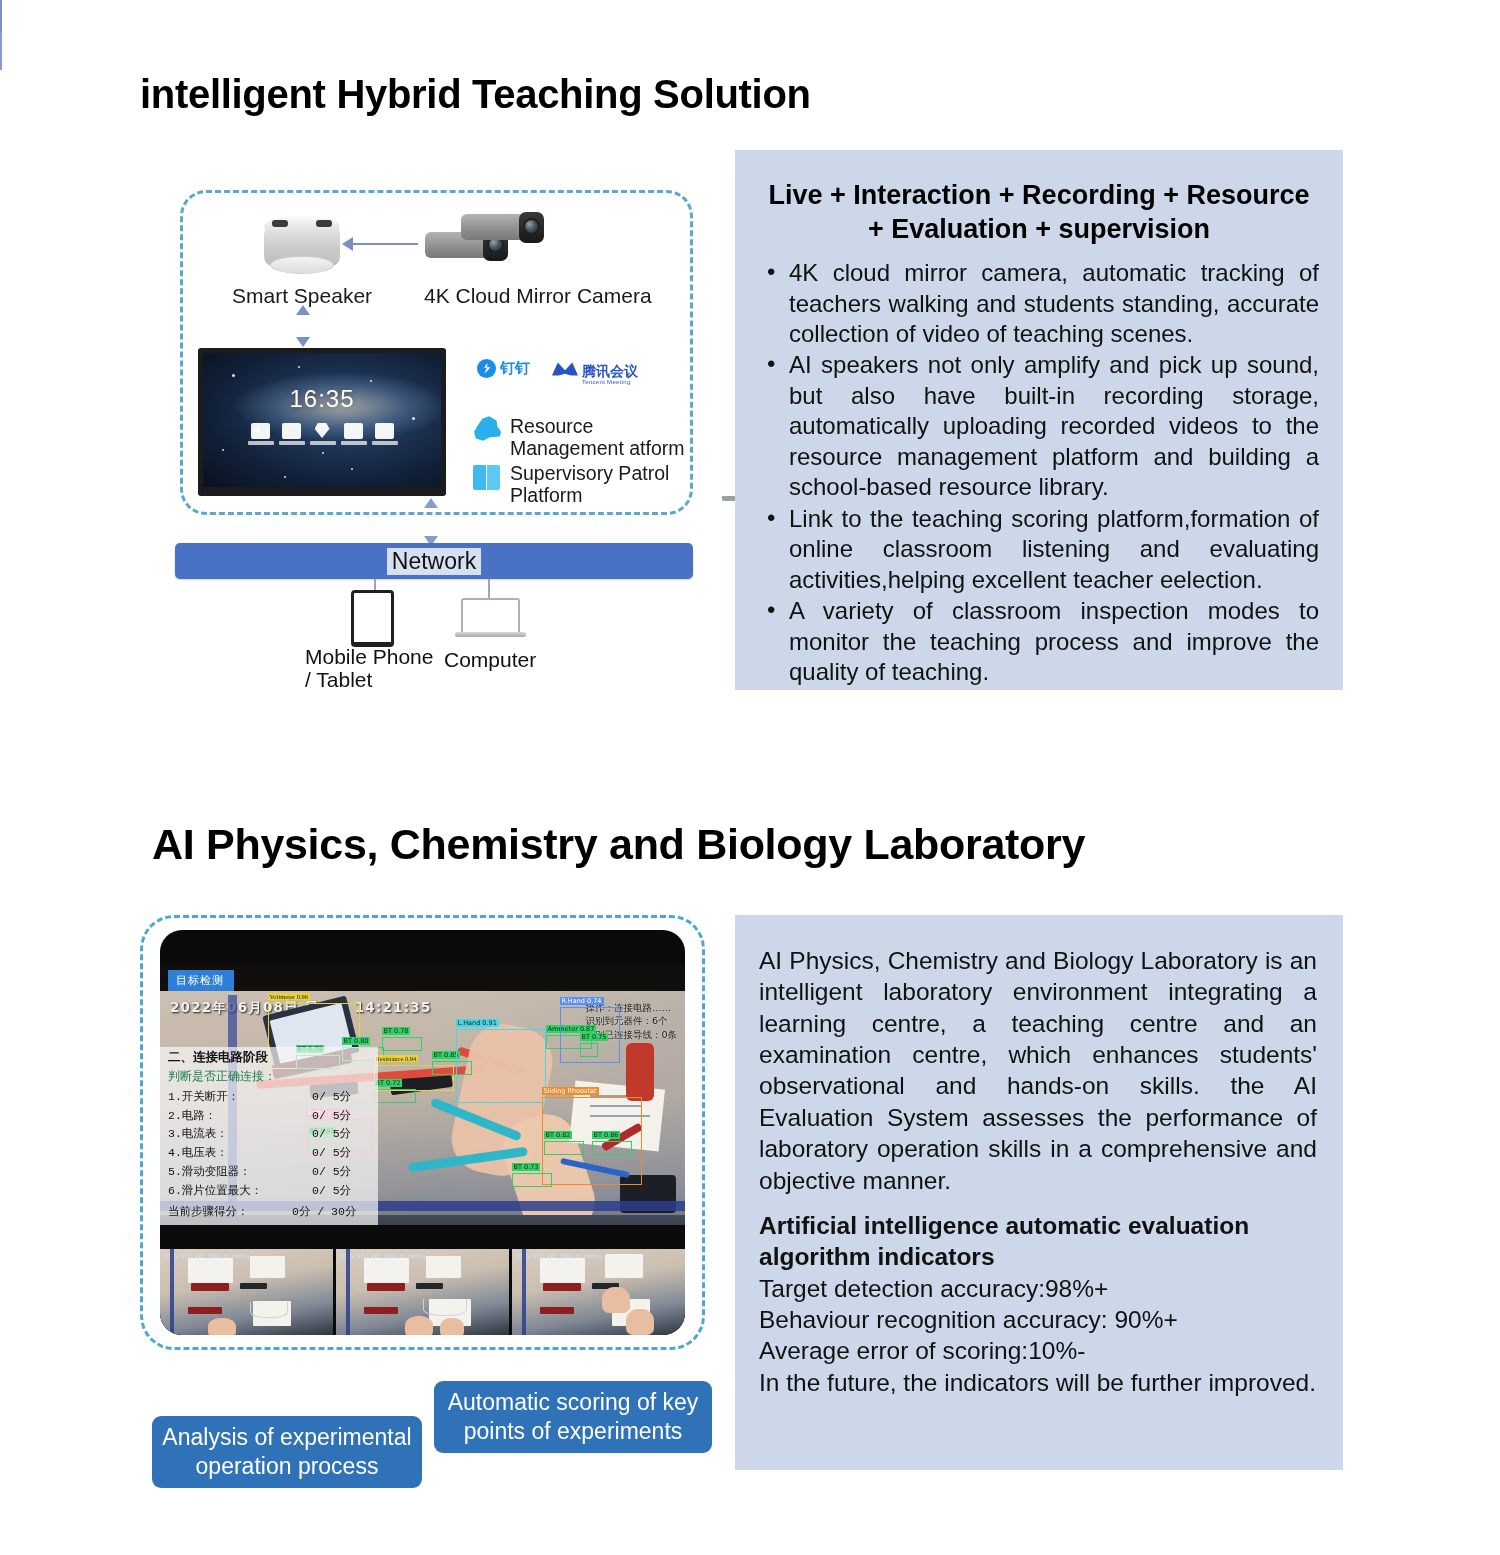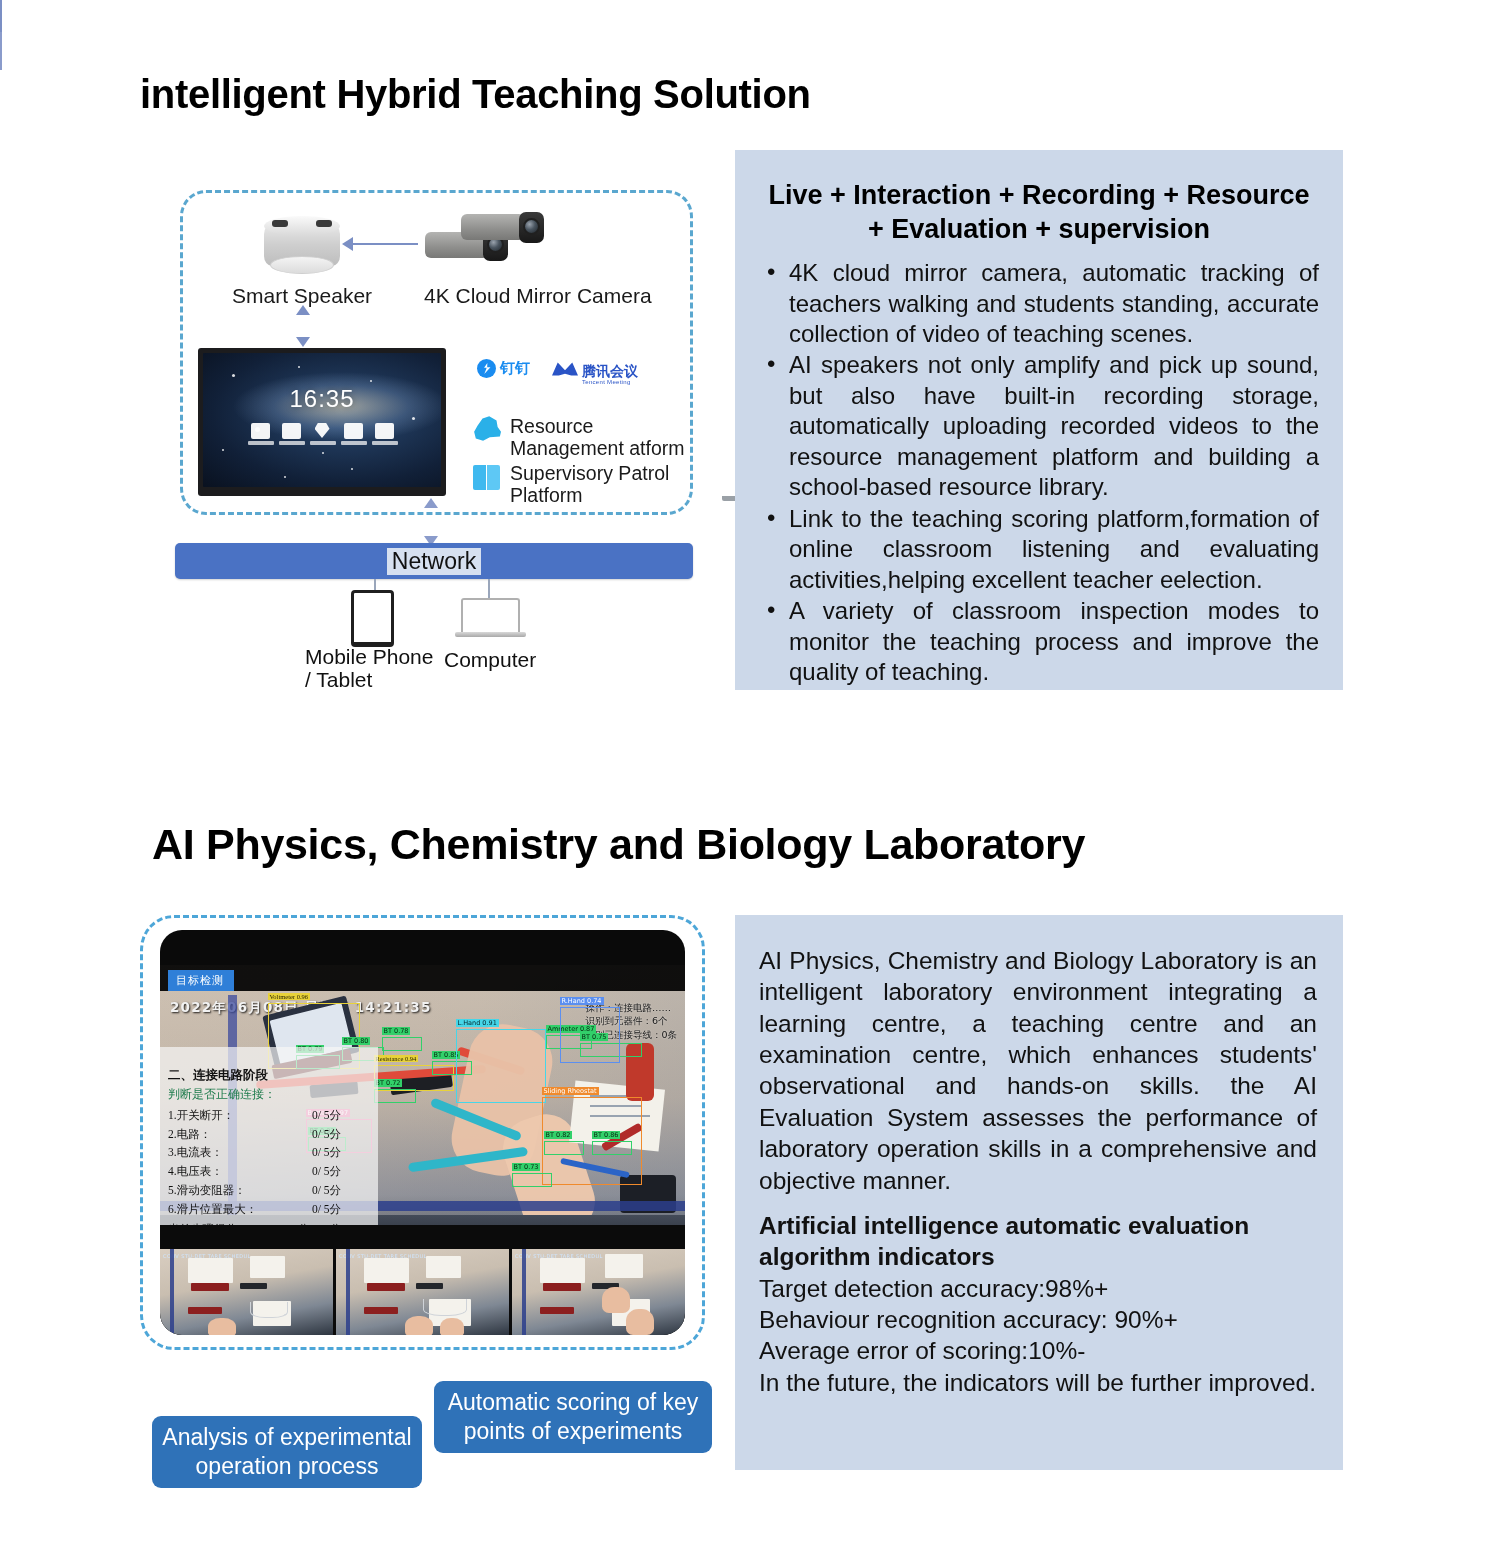--- a/index.html
+++ b/index.html
@@ -302,22 +302,22 @@
   }
   .vid-status{
     position:absolute; right:8px; top:36px; text-align:left;
     color:#161616; font-size:9.5px; line-height:1.42;
     font-family:"DejaVu Sans", sans-serif;
     text-shadow:0 0 2px rgba(255,255,255,.6);
   }
   .vid-overlay{
     position:absolute; left:0; top:82px; width:218px; height:204px;
     background:rgba(247,247,247,.70);
-    padding:20px 8px; color:#111;
-    font-family:Liberation Serif, serif;
+    padding:2px 8px; color:#111;
+    font-family:Liberation Mono, monospace;
   }
   .ov-title{ font-size:12.5px; font-weight:bold; margin-bottom:2px; }
   .ov-sub{ font-size:12px; color:#1b7a4a; margin-bottom:3px; }
   .ov-row{ display:flex; font-size:11.5px; line-height:1.63; }
   .ov-row .k{ flex:1 1 auto; white-space:nowrap; }
   .ov-row .v{ flex:0 0 58px; text-align:left; }
   .ov-total{ font-size:11.5px; margin-top:4px; display:flex; }
   .ov-total .k{ flex:1 1 auto; }
   .ov-total .v{ flex:0 0 78px; }
 
@@ -554,21 +554,21 @@
       </div>
     <div class="det green" style="left:214px;top:124px;width:42px;height:14px;">
         <span>BT 0.72</span>
       </div>
     <div class="det cyan" style="left:296px;top:64px;width:90px;height:74px;">
         <span>L.Hand 0.91</span>
       </div>
     <div class="det green" style="left:386px;top:70px;width:46px;height:14px;">
         <span>Ammeter 0.87</span>
       </div>
-    <div class="det green" style="left:420px;top:78px;width:62px;height:14px;">
+    <div class="det green" style="left:420px;top:78px;width:18px;height:14px;">
         <span>BT 0.75</span>
       </div>
     <div class="det orange" style="left:382px;top:132px;width:100px;height:88px;text-align:center;">
         <span>Sliding Rheostat</span>
       </div>
     <div class="det green" style="left:384px;top:176px;width:40px;height:14px;">
         <span>BT 0.82</span>
       </div>
     <div class="det green" style="left:432px;top:176px;width:40px;height:14px;">
         <span>BT 0.86</span>

